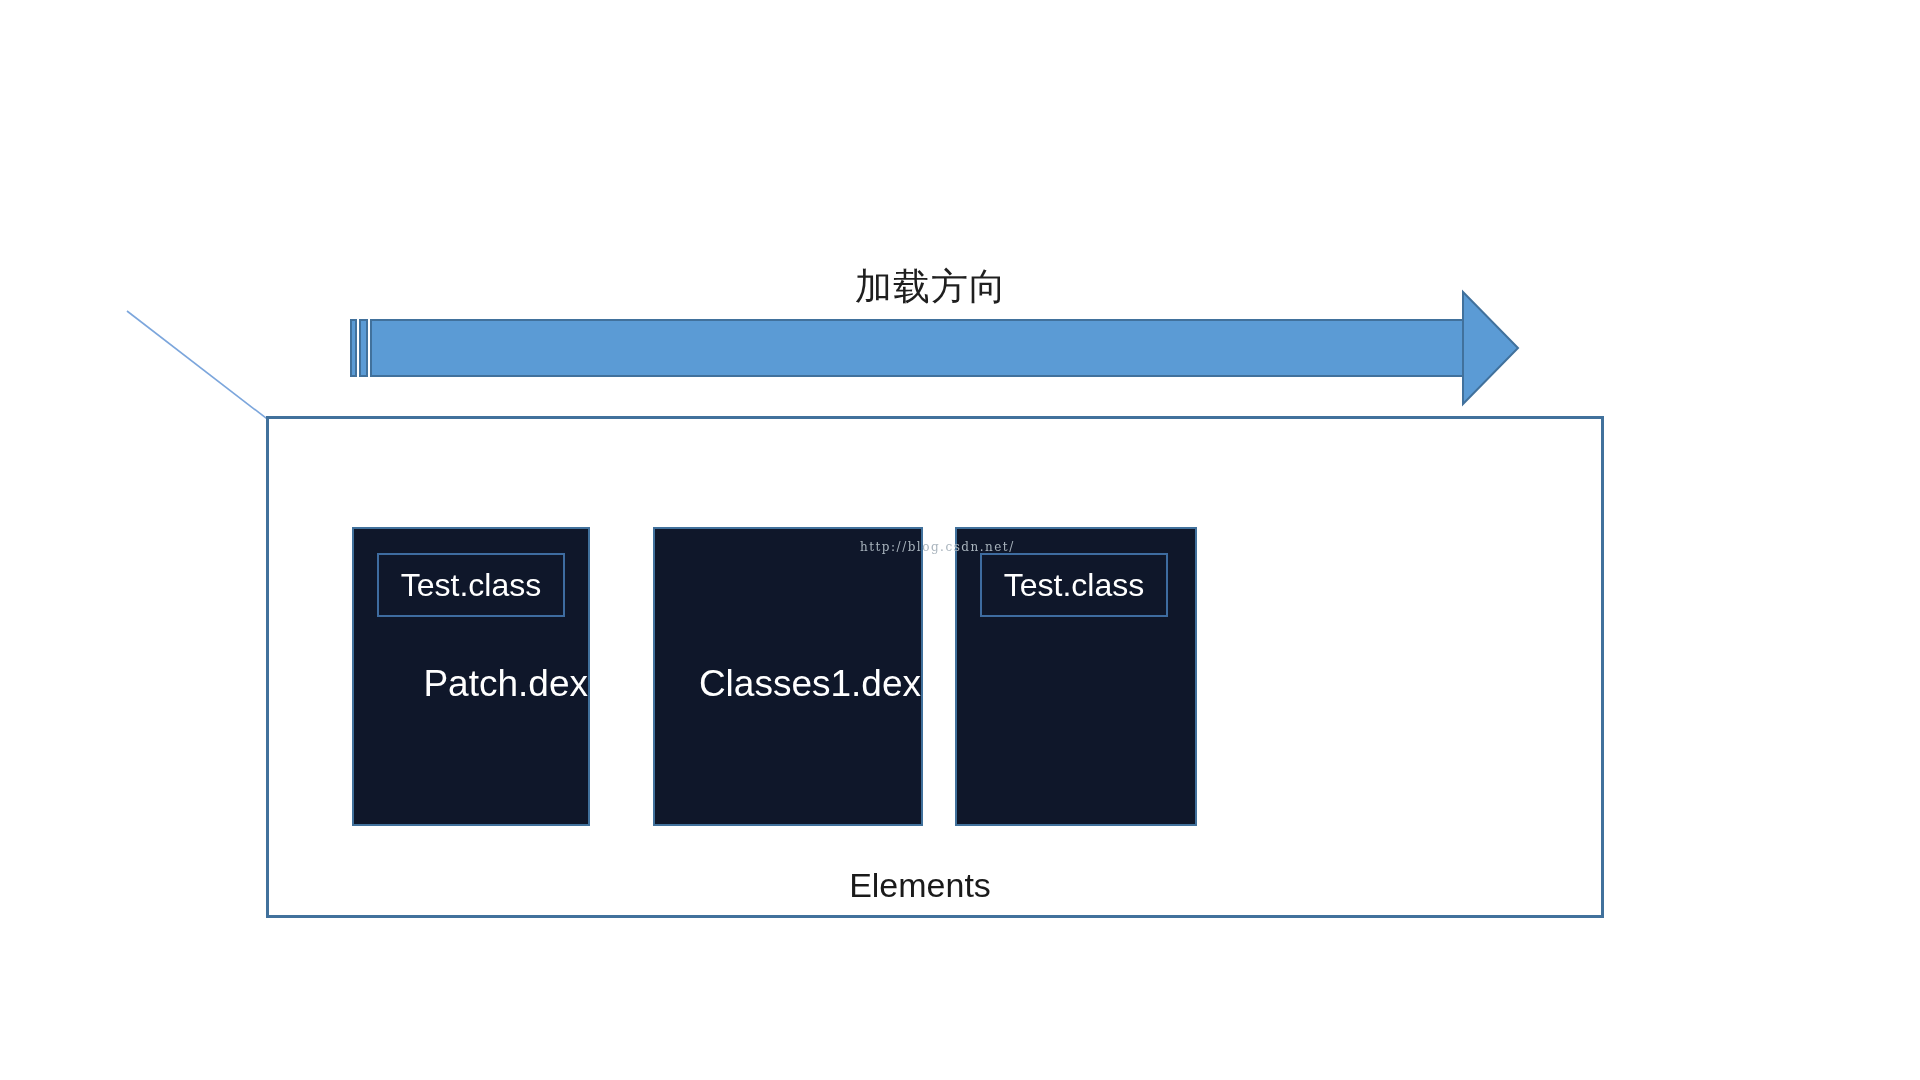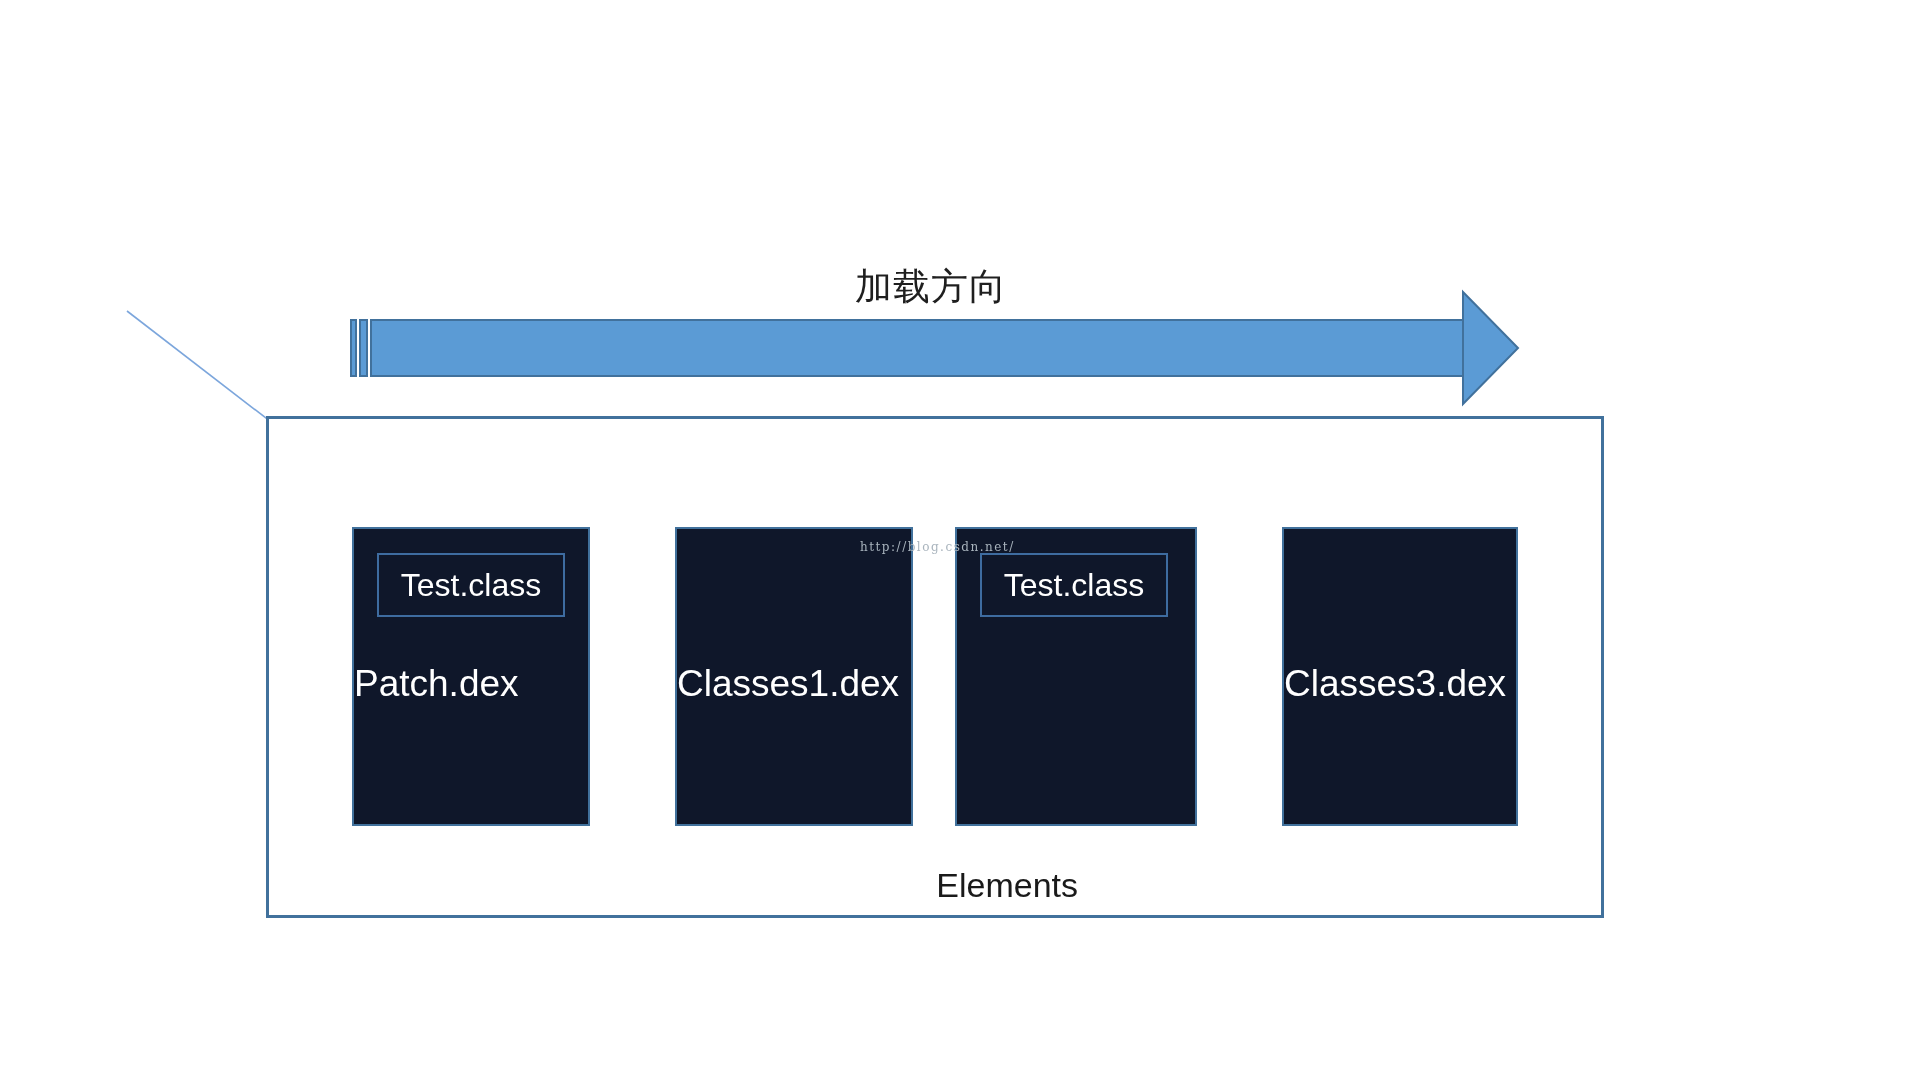--- a/index.html
+++ b/index.html
@@ -52,46 +52,46 @@
   }
 
   
   .elements-container {
     left: 266px; top: 416px;
     width: 1332px; height: 496px;
     border: 3px solid #41719C;
     background: #ffffff;
   }
   .elements-label {
-    left: 798px; top: 866px;
+    left: 780px; top: 866px;
     width: 280px;
-    text-align: right;
+    text-align: center;
     font-size: 34px;
     color: #1a1a1a;
   }
 
   
   .dex-box {
     position: absolute;
     top: 527px;
     height: 295px;
     width: 234px;
     background: #0f172a;
     border: 2px solid #41719C;
   }
   .dex-box-1 { left: 352px; }
-  .dex-box-2 { left: 675px; }
+  .dex-box-2 { left: 653px; padding-left: 32px; }
   .dex-box-3 { left: 955px; width: 238px; }
   .dex-box-4 { left: 1282px; width: 232px; }
 
   .dex-label {
     position: absolute;
     left: 0; top: 134px;
     width: 100%;
-    text-align: left;
+    text-align: right;
     font-size: 37px;
     color: #ffffff;
     white-space: nowrap;
   }
 
   .inner-class-box {
     position: absolute;
     left: 23px; top: 24px;
     width: 184px; height: 60px;
     border: 2px solid #3E6CA0;
@@ -143,21 +143,18 @@
   </div>
 
   <div class="dex-box dex-box-2">
     <div class="dex-label">Classes1.dex</div>
   </div>
 
   <div class="dex-box dex-box-3">
     <div class="inner-class-box">Test.class</div>
   </div>
 
-  <div class="dex-box dex-box-4">
-    <div class="dex-label">Classes3.dex</div>
-  </div>
 
   <div class="abs elements-label">Elements</div>
 
   <div class="abs watermark">http://blog.csdn.net/</div>
 
 </div>
 
 </body></html>

